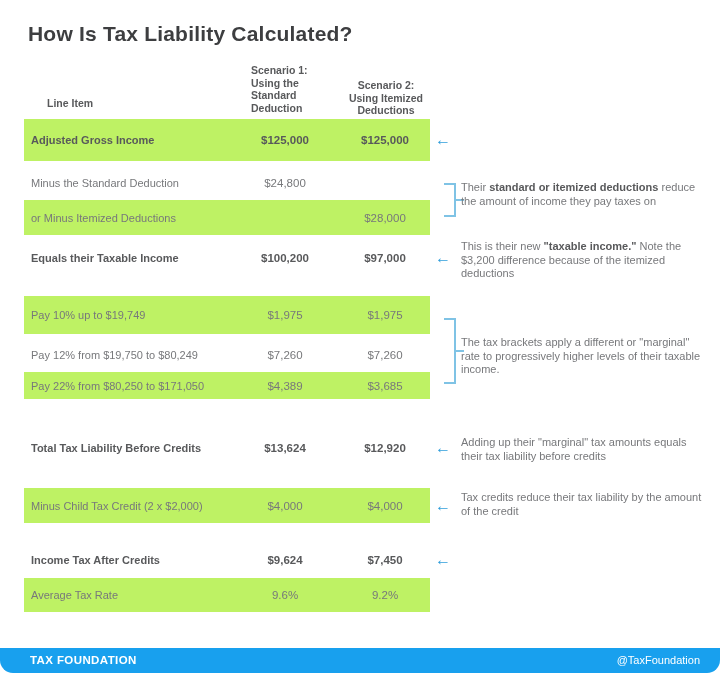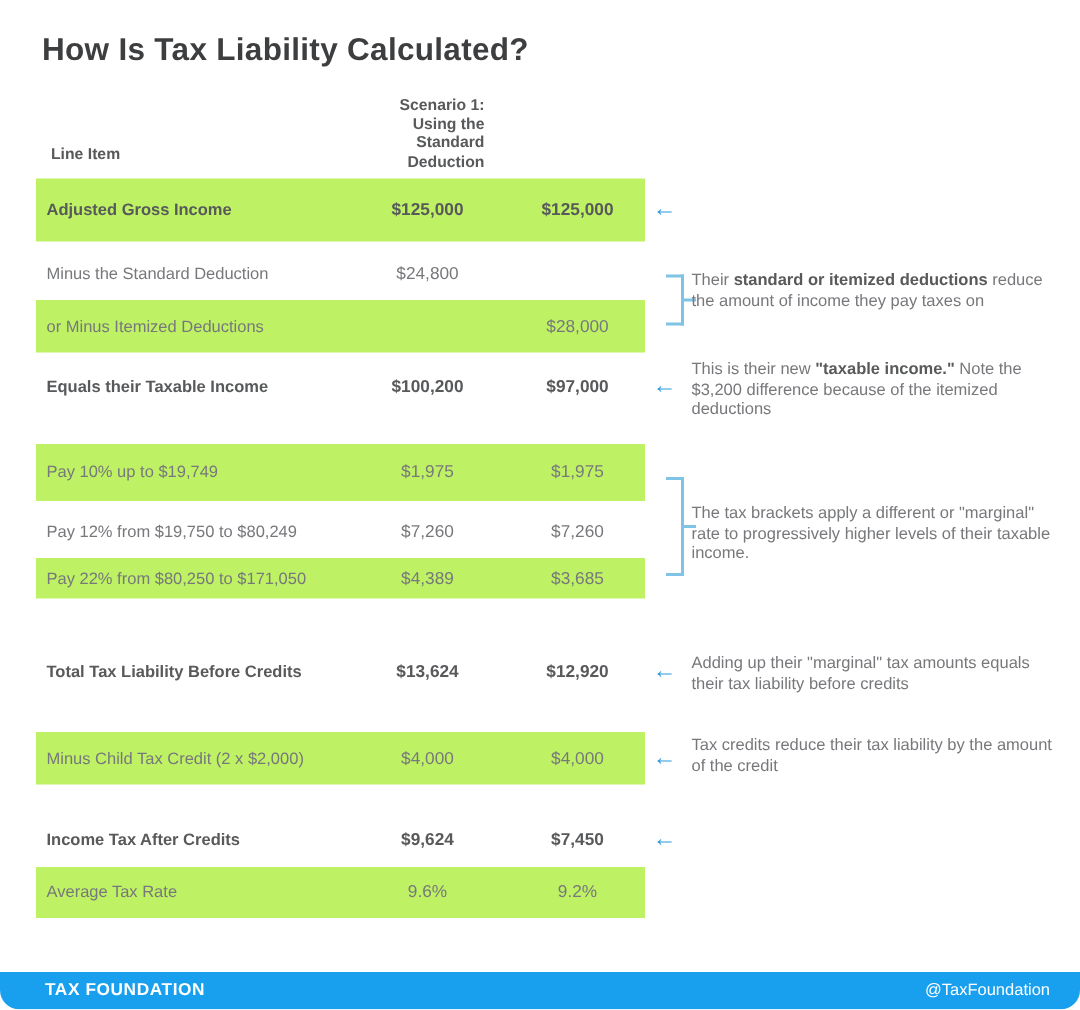--- a/index.html
+++ b/index.html
@@ -23,22 +23,22 @@
     letter-spacing: 0.2px;
   }
   
   .th {
     position: absolute;
     font-size: 10.5px;
     font-weight: bold;
     color: #58595b;
     line-height: 12.5px;
   }
-  .th-line   { left: 34px;  top: 97px; text-align: center; }
-  .th-s1     { left: 251px; width: 72px; top: 64px; text-align: right; white-space: pre-line; }
+  .th-line   { left: 47px;  top: 97px; text-align: center; }
+  .th-s1     { left: 251px; width: 72px; top: 64px; text-align: left; white-space: pre-line; }
   .th-s2     { left: 343px; width: 86px; top: 79px; text-align: center; white-space: pre-line; }
   
   .row {
     position: absolute;
     left: 24px;
     width: 406px;
   }
   .row.blue { background: #bef264; }
   .row .lbl {
     position: absolute;
@@ -123,20 +123,23 @@
 
 <div class="canvas">
 
   <h1 class="title">How Is Tax Liability Calculated?</h1>
 
   <span class="th th-line">Line Item</span>
   <span class="th th-s1">Scenario 1:
 Using the
 Standard
 Deduction</span>
+  <span class="th th-s2">Scenario 2:
+Using Itemized
+Deductions</span>
 
   <div class="row blue emph" style="top:119px;height:42px">
     <span class="lbl">Adjusted Gross Income</span>
     <span class="val v1">$125,000</span>
     <span class="val v2">$125,000</span>
   </div>
   <div class="row" style="top:167px;height:31px">
     <span class="lbl">Minus the Standard Deduction</span>
     <span class="val v1">$24,800</span>
     <span class="val v2"></span>

